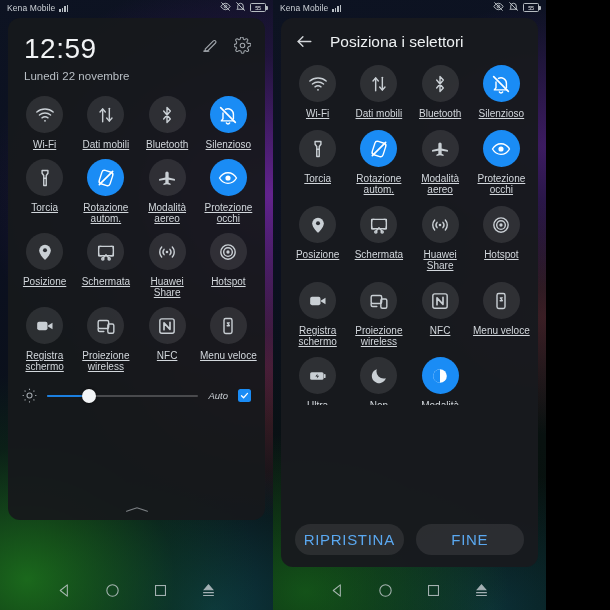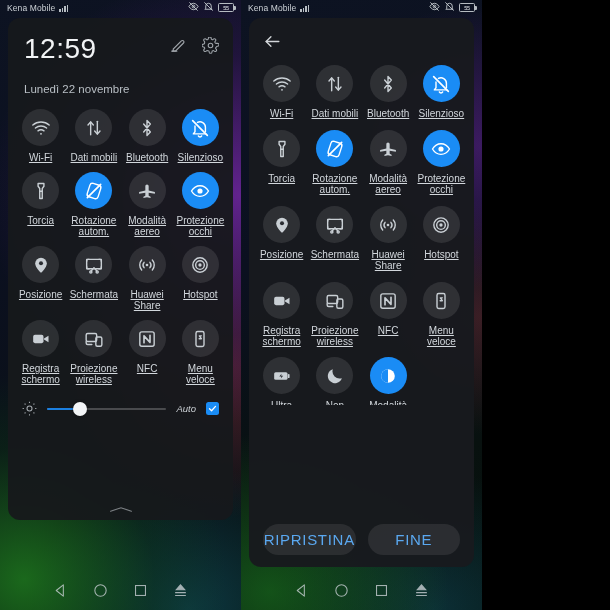--- a/index.html
+++ b/index.html
@@ -4,21 +4,21 @@
 <style>
   * { box-sizing: border-box; margin: 0; padding: 0; }
   html, body {
     width: 610px; height: 610px;
     background: #000;
     font-family: "Liberation Sans", sans-serif;
     overflow: hidden;
   }
   .screen {
     position: relative;
-    width: 482px; height: 610px;
+    width: 546px; height: 610px;
     display: flex;
   }
   .phone {
     position: relative;
     width: 305px; height: 610px;
     overflow: hidden;
   }
 
   
   .wall-left {
@@ -82,21 +82,21 @@
   }
   .shade-header {
     position: relative;
     padding: 16px 16px 0 16px;
   }
   .clock {
     font-size: 28px; font-weight: 300; color: #f1f3f5;
     letter-spacing: 0.5px; line-height: 1.05;
   }
   .date {
-    margin-top: 20px;
+    margin-top: 7px;
     font-size: 11.5px; color: #b9bfc5; font-weight: 400;
   }
   .header-icons {
     position: absolute; top: 19px; right: 14px;
     display: flex; gap: 16px; align-items: center;
   }
   .hicon { width: 17px; height: 17px; opacity: 0.78; }
   .hicon svg { width: 100%; height: 100%; display: block; }
 
   
@@ -524,20 +524,21 @@
     </div>
 
     <div class="editor">
       <div class="editor-header">
         <span class="back-arrow">
           <svg viewBox="0 0 24 24" fill="none" stroke="#e3e7ea" stroke-width="1.7" stroke-linecap="round" stroke-linejoin="round">
               <path d="M20 12H4"></path>
               <path d="M10 6l-6 6 6 6"></path>
             </svg>
         </span>
+        <span class="editor-title">Posiziona i selettori</span>
       </div>
 
       <div class="tiles" id="right-tiles">
           <div class="tile">
             <div class="tile-circle">
               <svg viewBox="0 0 24 24" fill="none" stroke="currentColor" stroke-width="1.7" stroke-linecap="round" stroke-linejoin="round">
                 <path d="M2.2 8.5a15 15 0 0119.6 0"></path>
                 <path d="M5.3 12a10.5 10.5 0 0113.4 0"></path>
                 <path d="M8.4 15.4a6 6 0 017.2 0"></path>
                 <circle cx="12" cy="19" r="1.1" fill="currentColor" stroke="none"></circle>

